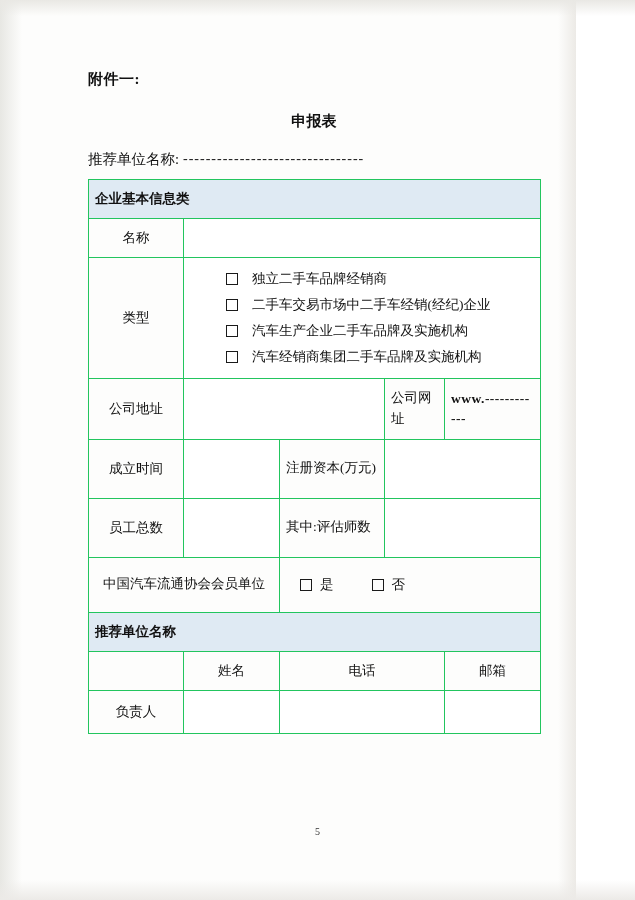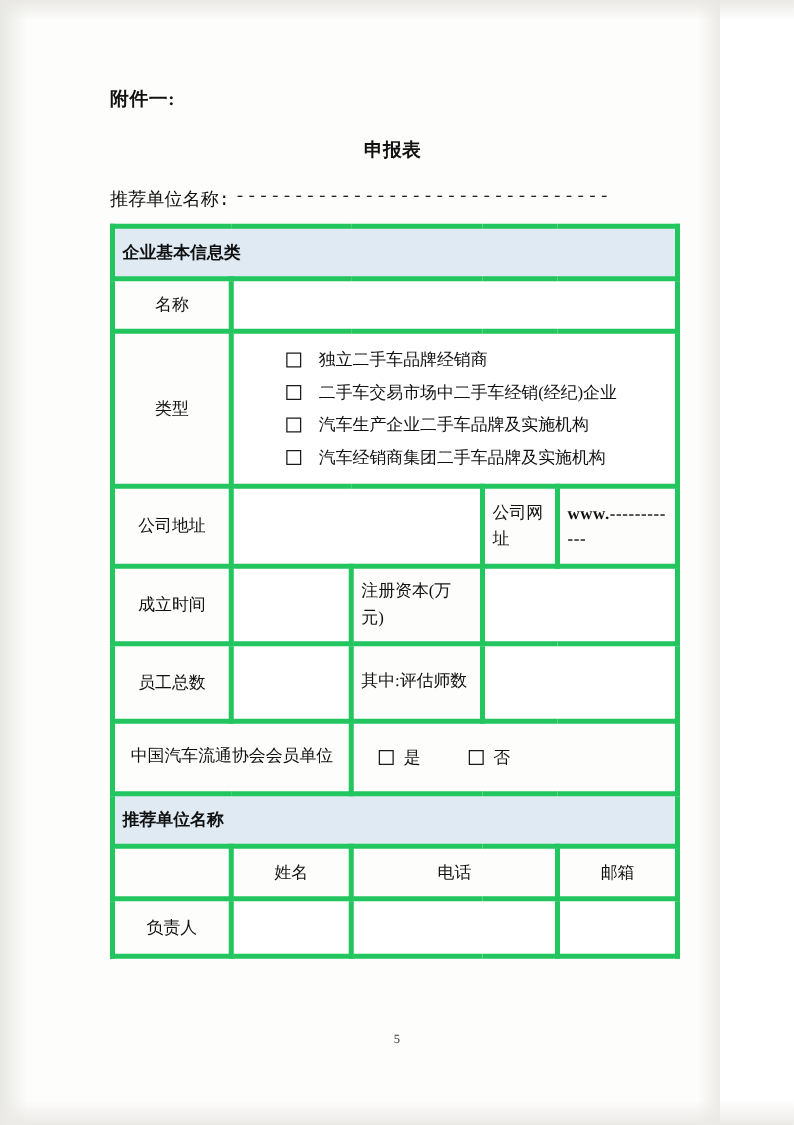--- a/index.html
+++ b/index.html
@@ -65,42 +65,41 @@
     letter-spacing: 0.2px;
   }
   .doc-title .line2 {
     display: block;
   }
   .recommend-row {
     margin-top: 14px;
     margin-bottom: 10px;
     font-size: 14.5px;
     display: flex;
-    align-items: flex-start;
-    font-family: Liberation Mono, monospace;
+    align-items: center;
   }
   .recommend-label {
     white-space: nowrap;
   }
   .dash-fill {
     margin-left: 4px;
     letter-spacing: 1px;
     font-size: 14px;
     color: #222;
     overflow: hidden;
     white-space: nowrap;
   }
 
   table.form {
     border-collapse: collapse;
     width: 452px;
     table-layout: fixed;
   }
   table.form td {
-    border: 4px solid #22c55e;
+    border: 1px solid #22c55e;
     padding: 4px 6px;
     font-size: 13.5px;
     vertical-align: middle;
     height: 30px;
   }
   td.section {
     background: #dfeaf3;
     font-weight: bold;
     font-size: 14.5px;
     padding: 5px 10px;

